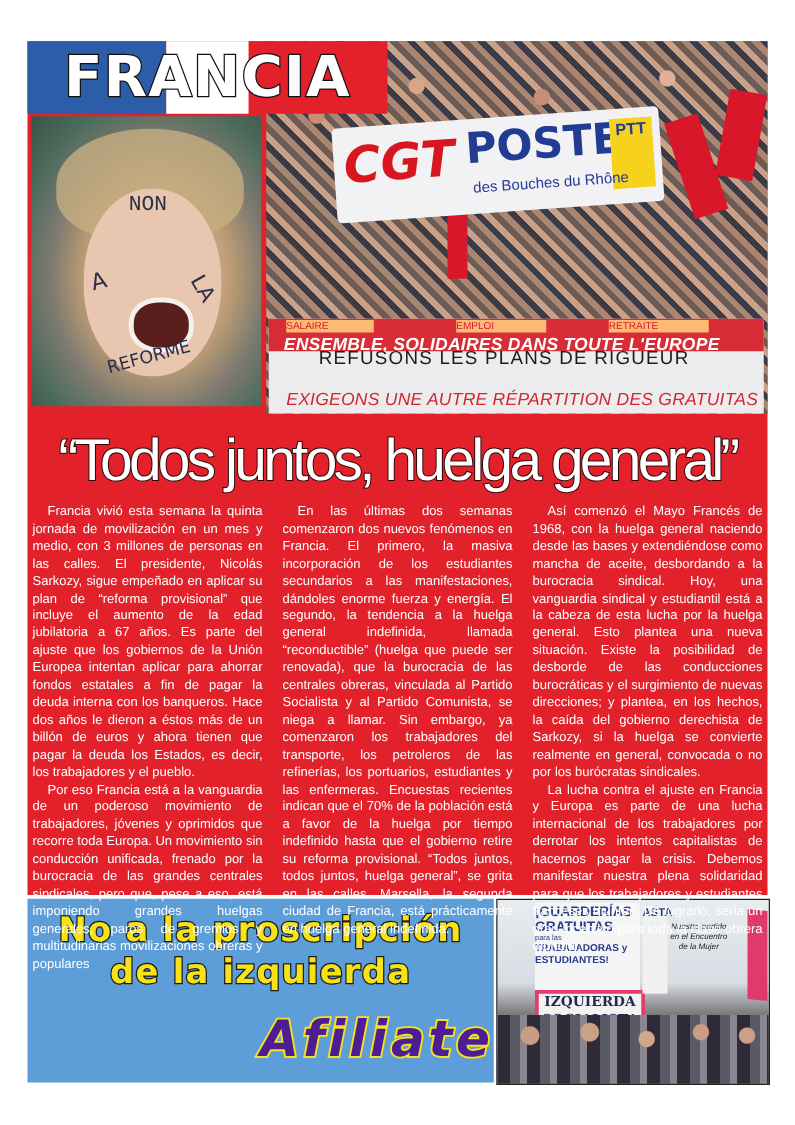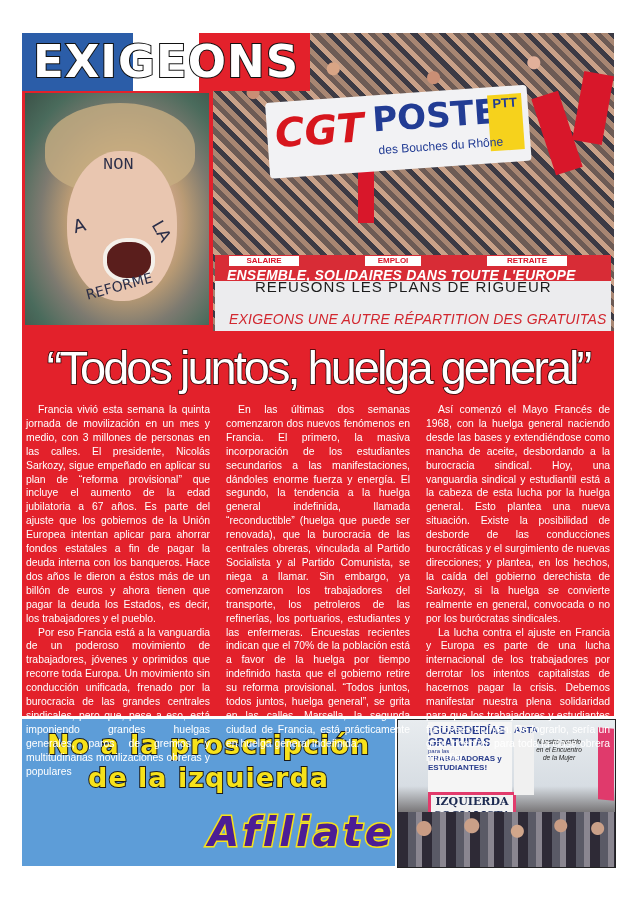--- a/index.html
+++ b/index.html
@@ -28,21 +28,21 @@
       repeating-linear-gradient(45deg, #6d5b55 0 5px, #a88672 5px 10px, #3c3a44 10px 15px, #c9a188 15px 20px);
   }
   .banner-cgt { position:absolute; left:52px; top:70px; width:262px; height:76px; background:#f2f2f4; transform:rotate(-4deg); transform-origin:left top; border-radius:4px; }
   .banner-cgt .cgt { position:absolute; left:8px; top:8px; font-size:40px; font-weight:bold; color:#d7161d; font-family:"DejaVu Sans", sans-serif; font-style:italic; }
   .banner-cgt .poste { position:absolute; left:106px; top:4px; font-size:34px; font-weight:bold; color:#223c94; font-family:"DejaVu Sans", sans-serif; }
   .banner-cgt .ptt { position:absolute; left:222px; top:8px; width:34px; height:56px; background:#f6d21c; color:#223c94; font-weight:bold; font-size:13px; text-align:center; line-height:18px; }
   .banner-cgt .sub { position:absolute; left:110px; top:48px; font-size:12px; color:#223c94; }
   .flag { position:absolute; background:#d8172a; }
   .banner-bottom { position:absolute; left:2px; top:222px; width:396px; height:76px; background:#ececee; }
   .banner-bottom .stripe { position:absolute; left:0; top:0; width:100%; height:26px; background:#d82c36; }
-  .banner-bottom .tag { position:absolute; top:1px; height:10px; background:#ffffff; color:#d8172a; font-size:8px; font-weight:bold; text-align:center; line-height:10px; }
+  .banner-bottom .tag { position:absolute; top:1px; height:10px; background:#fdba74; color:#d8172a; font-size:8px; font-weight:normal; line-height:10px; }
   .banner-bottom .l1 { position:absolute; left:12px; top:12px; font-size:14px; font-weight:bold; color:#fff; letter-spacing:.2px; font-style:italic; white-space:nowrap; }
   .banner-bottom .l2 { position:absolute; left:40px; top:23px; font-size:15px; color:#1c1c1c; letter-spacing:1px; white-space:nowrap; }
   .banner-bottom .l3 { position:absolute; left:14px; top:56px; font-size:14px; color:#d2272f; letter-spacing:.2px; white-space:nowrap; font-style:italic; }
   .headline { position:absolute; left:22px; top:338px; width:592px; height:60px; text-align:center; z-index:5;
     font-family:"Liberation Sans", sans-serif; font-size:47px; letter-spacing:-3px; color:#ffffff; line-height:60px;
     -webkit-text-stroke:1.6px #2a0606; paint-order:stroke fill; white-space:nowrap; }
   .columns { position:absolute; left:26px; top:403px; width:584px; height:310px; display:flex; justify-content:space-between; z-index:5; }
   .col { width:184px; color:#ffffff; font-family:"Liberation Sans", sans-serif; font-size:10.4px; line-height:13.9px; text-align:justify; }
   .col p { margin:0; text-indent:12px; hyphens:auto; }
   .bottom-left { position:absolute; left:22px; top:719px; width:373px; height:147px; background:#5d9dd8; }
@@ -70,21 +70,21 @@
 </head>
 <body>
 
 <div class="page-red"></div>
 
 <div class="header">
   <div class="blue"></div>
   <div class="white"></div>
   <div class="red"></div>
 </div>
-<div class="header-title">EXIGEONS</div>
+<div class="header-title">FRANCIA</div>
 
 <div class="photo-girl">
   <div class="hair"></div>
   <div class="face"></div>
   <div class="mouth"></div>
   <span class="txt" style="left:78px;top:62px;font-size:17px;font-family:Liberation Mono, monospace;">NON</span>
   <span class="txt" style="left:48px;top:122px;font-size:18px;transform:rotate(-15deg);">A</span>
   <span class="txt" style="left:126px;top:128px;font-size:17px;transform:rotate(60deg);">LA</span>
   <span class="txt" style="left:60px;top:185px;font-size:14px;transform:rotate(-15deg);">REFORME</span>
 </div>
@@ -95,21 +95,21 @@
   <div class="flag" style="left:145px;top:100px;width:16px;height:90px;"></div>
   <div class="banner-cgt">
     <span class="cgt">CGT</span>
     <span class="poste">POSTE</span>
     <span class="ptt">PTT</span>
     <span class="sub">des Bouches du Rhône</span>
   </div>
   <div class="banner-bottom">
     <div class="stripe"></div>
     <span class="tag" style="left:14px;width:70px;">SALAIRE</span>
-    <span class="tag" style="left:150px;width:56px;">EMPLOI</span>
+    <span class="tag" style="left:150px;width:72px;">EMPLOI</span>
     <span class="tag" style="left:272px;width:80px;">RETRAITE</span>
     <span class="l1">ENSEMBLE, SOLIDAIRES DANS TOUTE L'EUROPE</span>
     <span class="l2">REFUSONS LES PLANS DE RIGUEUR</span>
     <span class="l3">EXIGEONS UNE AUTRE RÉPARTITION DES GRATUITAS</span>
   </div>
 </div>
 
 <div class="headline">“Todos juntos, huelga general”</div>
 
 <div class="columns">

